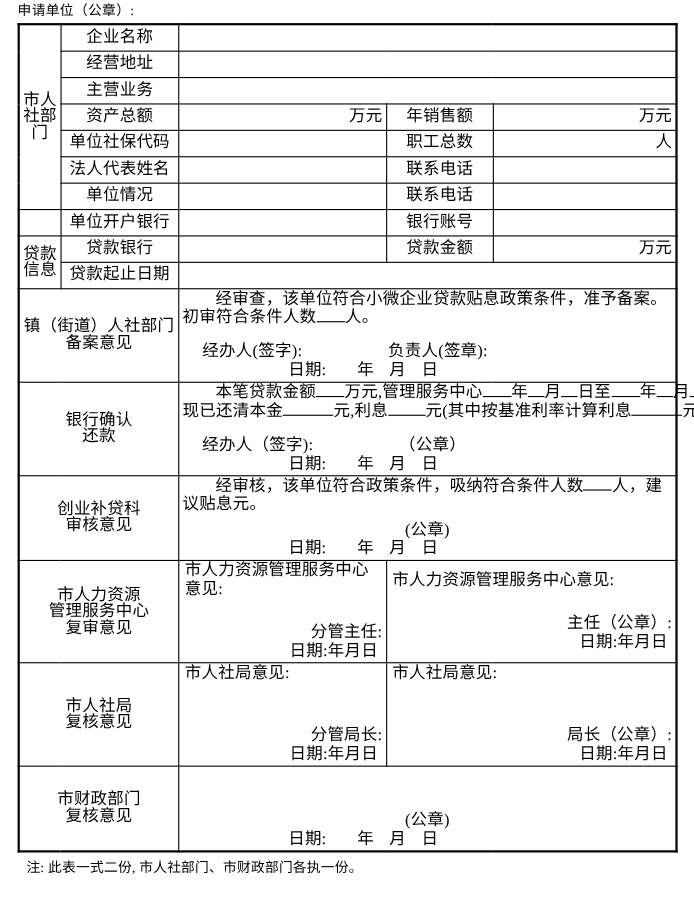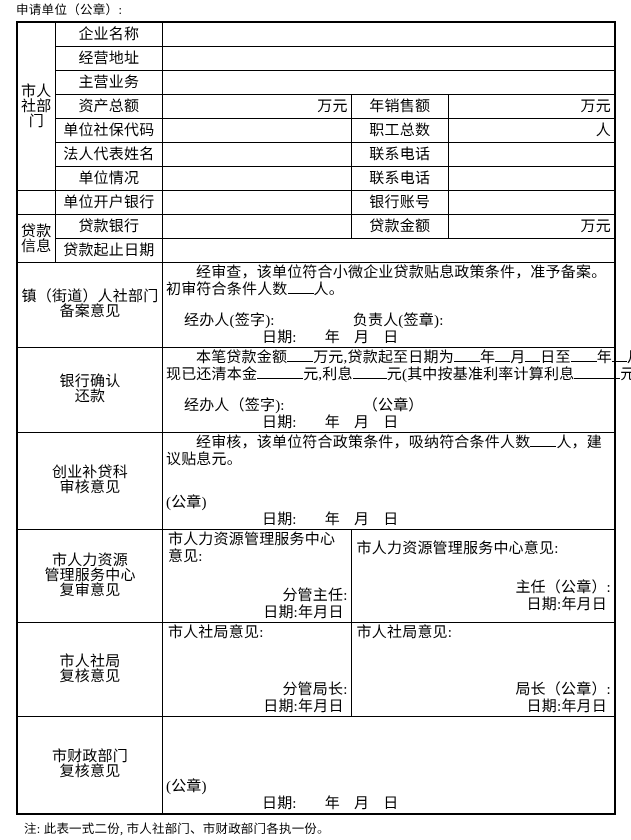--- a/index.html
+++ b/index.html
@@ -119,23 +119,22 @@
   .right-block {
     margin-left: 96px;
     line-height: 17px;
     white-space: nowrap;
   }
   .date-line {
     white-space: nowrap;
   }
   .date-line .sp { display: inline-block; width: 14px; }
   .center-seal {
-    text-align: left;
-    line-height: 17px;
-    margin-top: 20px;
+    text-align: center;
+    line-height: 17px;
   }
   .sub-head {
     line-height: 17px;
     margin: 0 0 0 2px;
   }
   .sub-role {
     margin: 0 0 0 18px;
     line-height: 17px;
     text-align: right;
   }
@@ -261,21 +260,21 @@
           </div>
         </td>
       </tr>
 
       <tr>
         <td class="rowlabel" colspan="2">
           <div>银行确认</div>
           <div>还款</div>
         </td>
         <td class="section" colspan="3">
-          <div class="para nowrap"><span>本笔贷款金额</span><span class="ul ul-3"></span><span>万元,贷款起至日期为</span><span class="ul ul-3"></span><span>年</span><span class="ul ul-2"></span><span>月</span><span class="ul ul-2"></span><span>日至</span><span class="ul ul-3"></span><span>年</span><span class="ul ul-2"></span><span>月</span><span class="ul ul-2"></span><span>日,</span></div>
+          <div class="para nowrap"><span>本笔贷款金额</span><span class="ul ul-3"></span><span>万元,管理服务中心</span><span class="ul ul-3"></span><span>年</span><span class="ul ul-2"></span><span>月</span><span class="ul ul-2"></span><span>日至</span><span class="ul ul-3"></span><span>年</span><span class="ul ul-2"></span><span>月</span><span class="ul ul-2"></span><span>日,</span></div>
           <div class="line nowrap"><span>现已还清本金</span><span class="ul ul-5"></span><span>元,利息</span><span class="ul ul-4"></span><span>元(其中按基准利率计算利息</span><span class="ul ul-5"></span><span>元)。</span></div>
           <div class="sig-row">
             <span class="sig-left">经办人（签字):</span>
             <span class="sig-right">（公章）</span>
           </div>
           <div class="right-block">
             <span class="date-line"><span>日期:</span><span class="sp"></span><span class="sp"></span><span>年</span><span class="sp"></span><span>月</span><span class="sp"></span><span>日</span></span>
           </div>
         </td>
       </tr>

